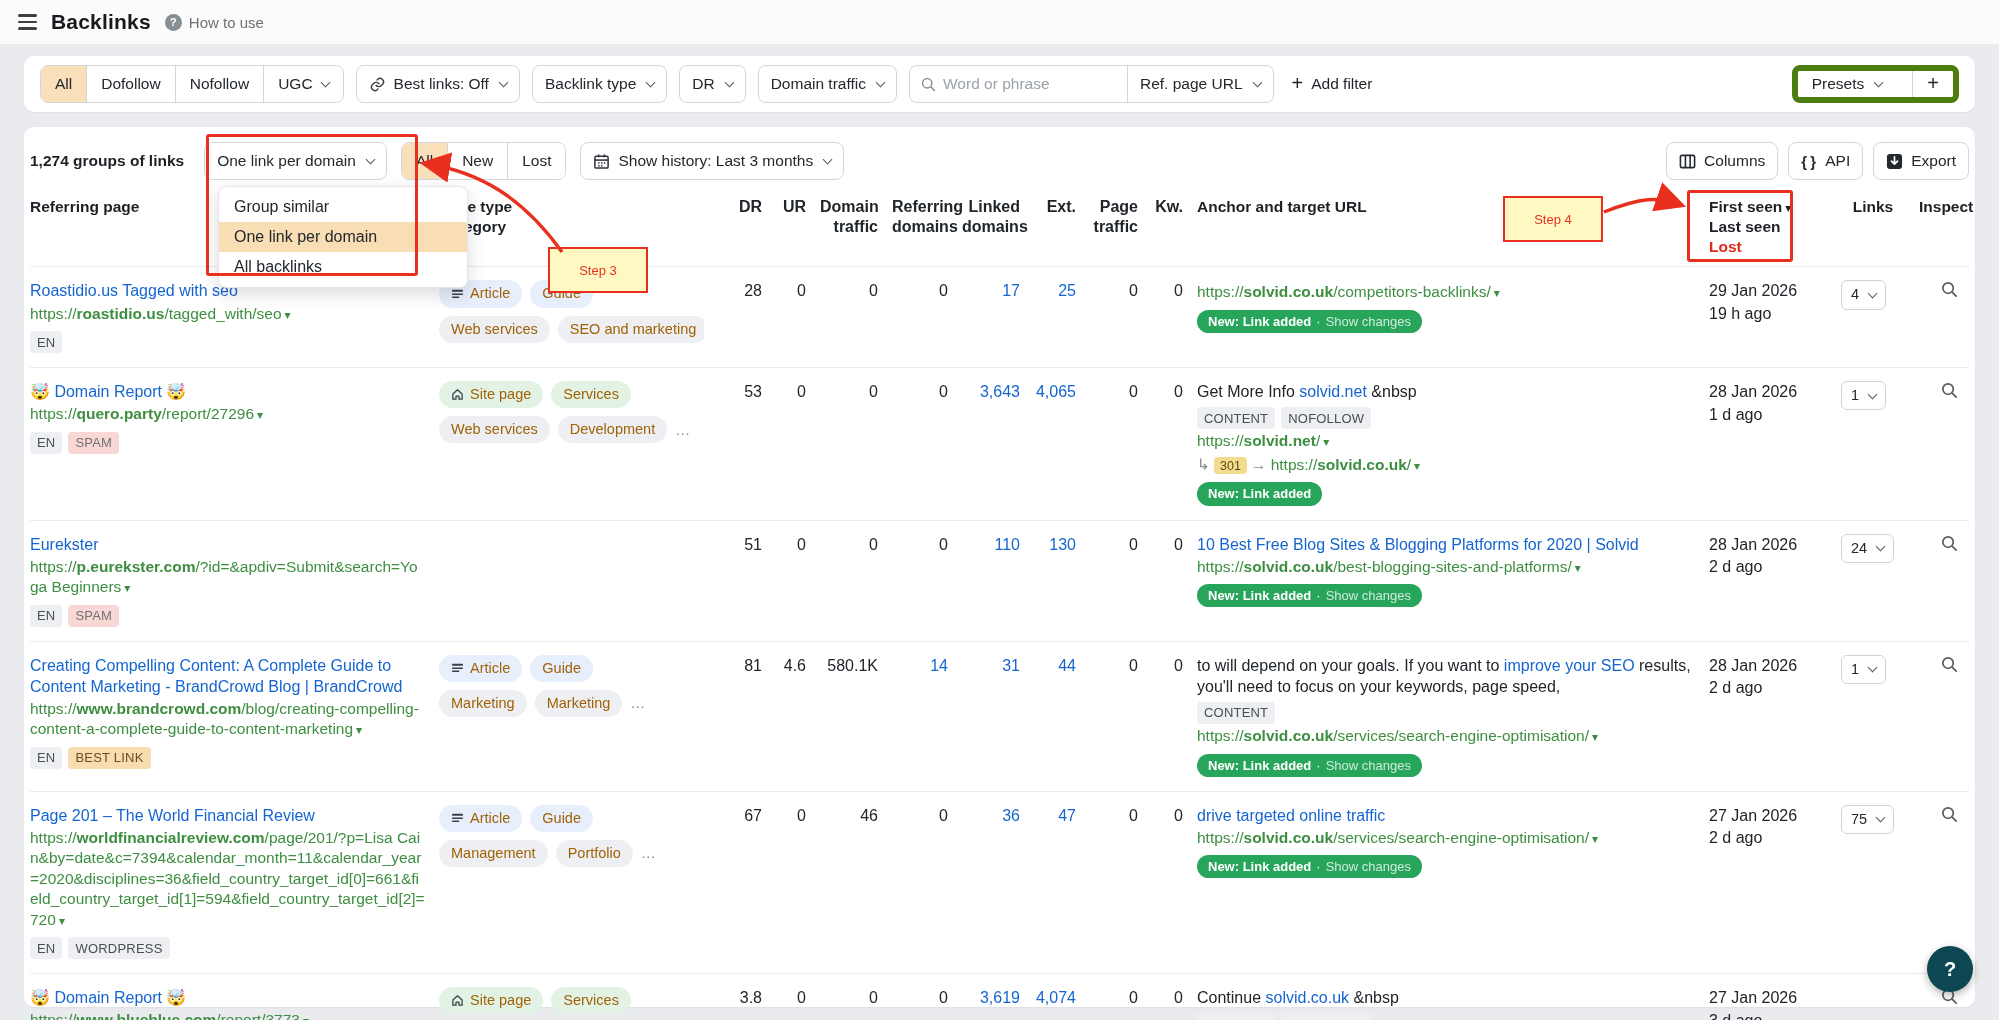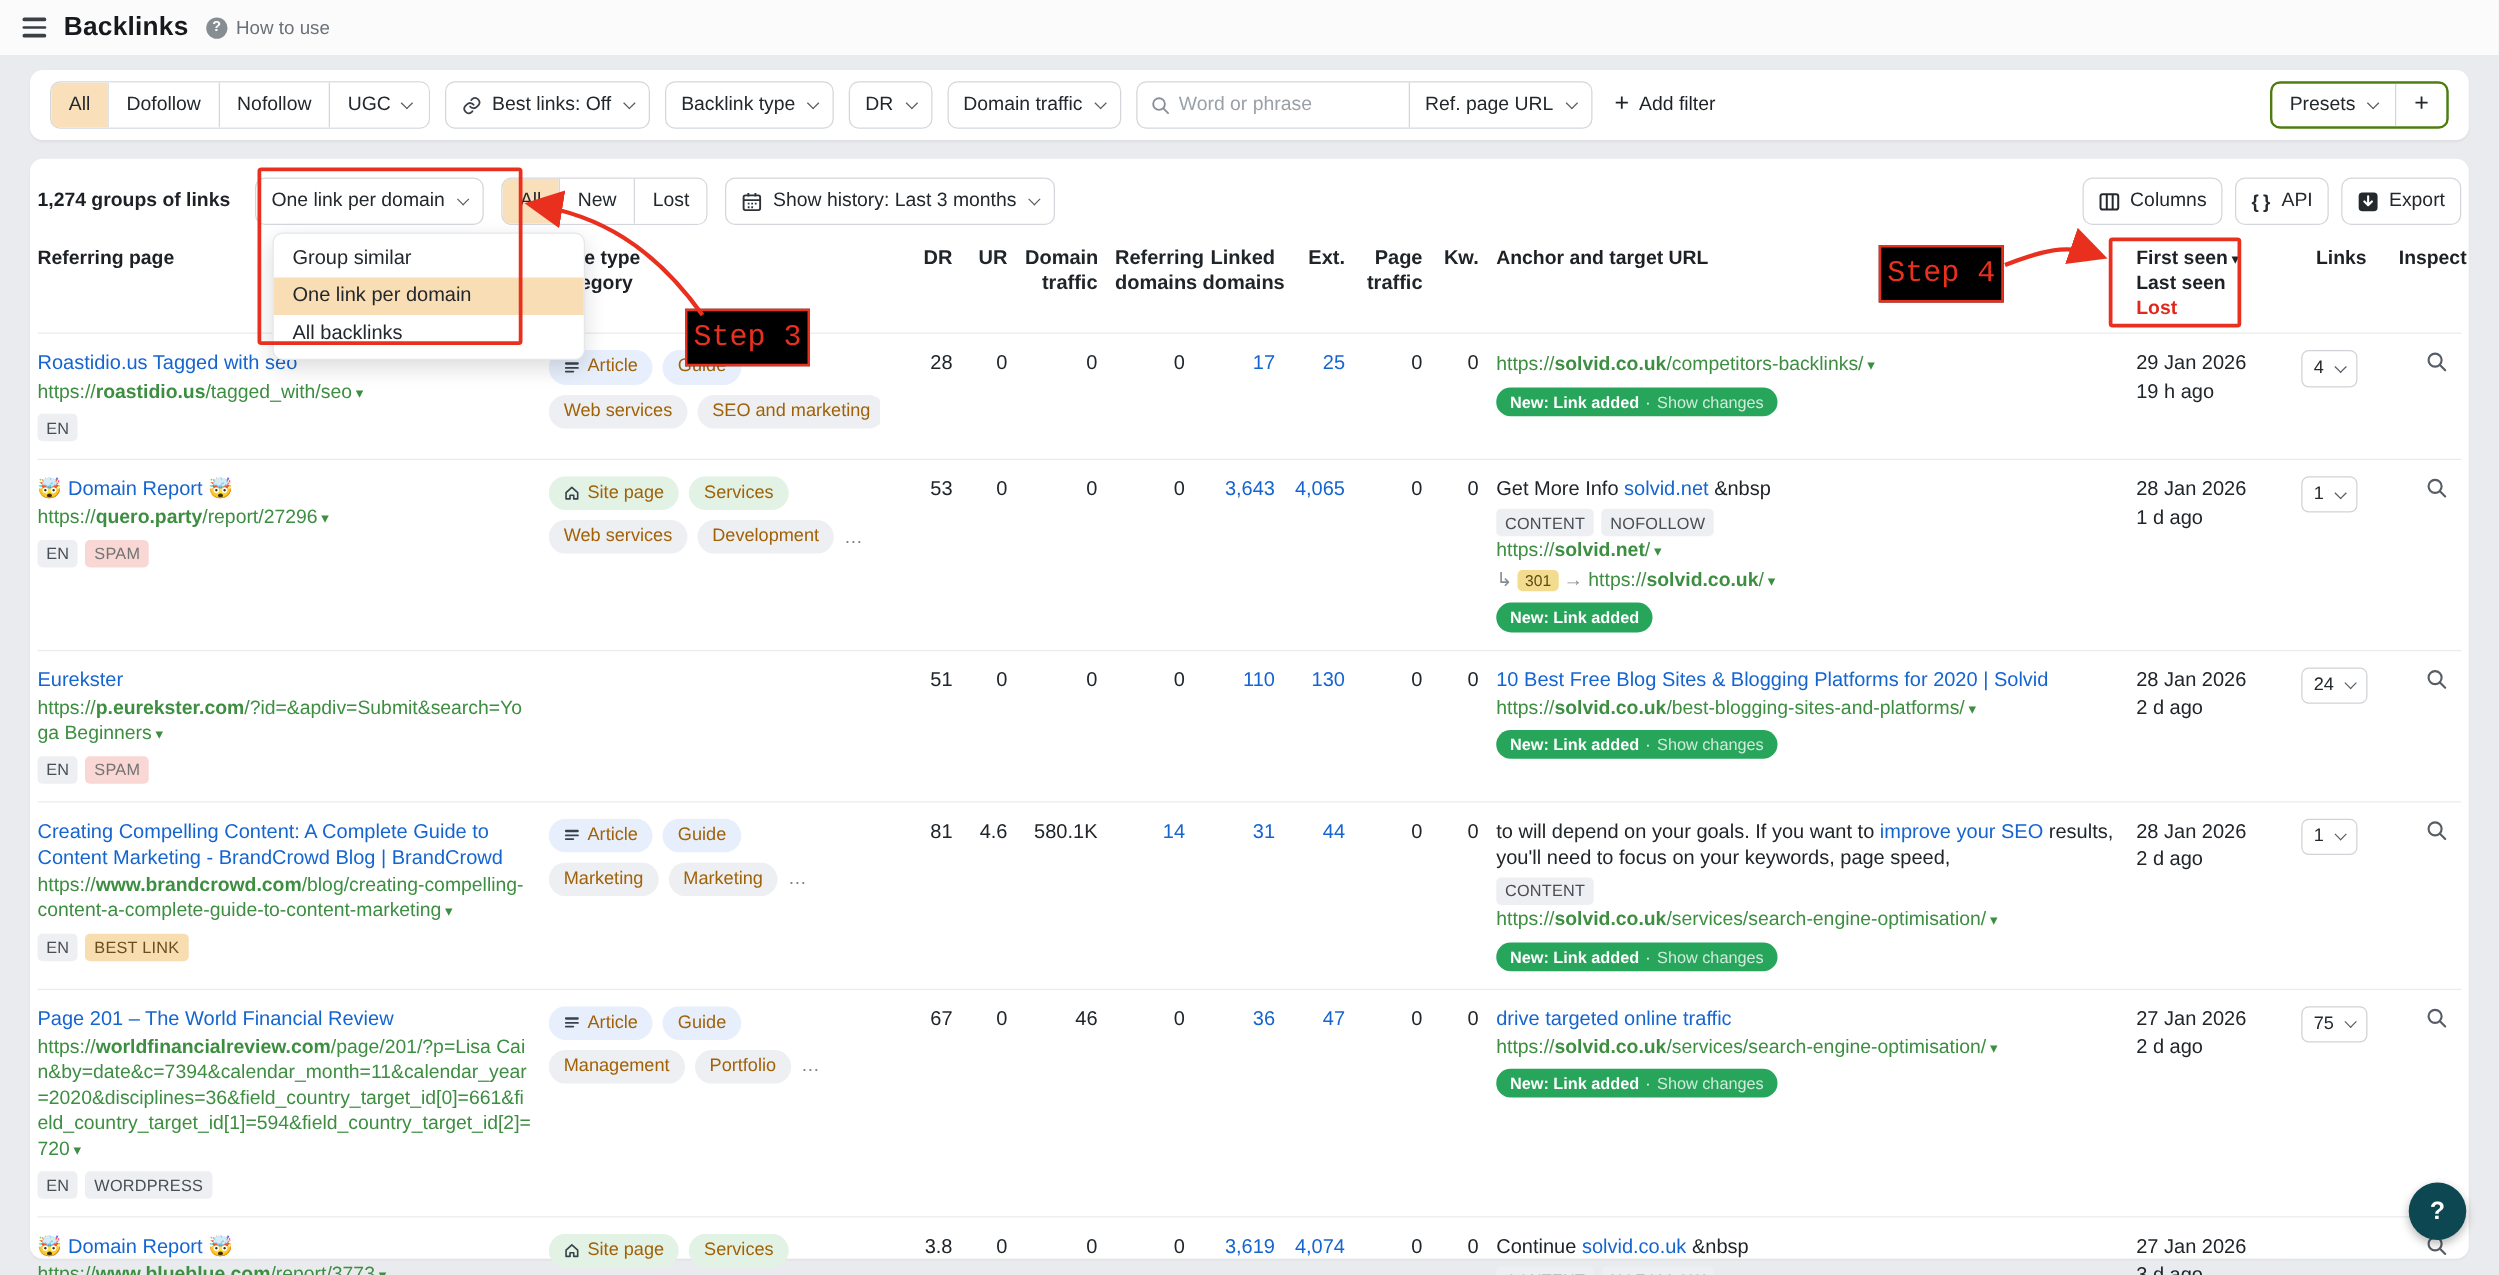--- a/index.html
+++ b/index.html
@@ -30,21 +30,21 @@
   .searchbox{display:inline-flex;align-items:center;height:38px;border:1px solid #d3d7db;border-radius:8px;
     background:#fff;overflow:hidden;}
   .searchbox input{border:none;outline:none;font-size:15.5px;width:190px;padding:0 6px;color:#23282d;
     font-family:inherit;}
   .searchbox input::placeholder{color:#9aa1a7;}
   .searchbox .ref-sel{display:flex;align-items:center;gap:8px;padding:0 12px;border-left:1px solid #d3d7db;
     height:100%;font-size:15.5px;cursor:pointer;}
   .addfilter{display:inline-flex;align-items:center;gap:8px;font-size:15.5px;color:#1d2227;cursor:pointer;
     padding:0 6px;font-weight:500;}
   .plus{font-size:20px;font-weight:400;line-height:1;margin-top:-2px;}
-  .right-group{margin-left:auto;display:inline-flex;border:2px solid #4d7c0f;border-radius:8px;height:38px;overflow:hidden;}
+  .right-group{margin-left:auto;display:inline-flex;border:6px solid #4d7c0f;border-radius:8px;height:38px;overflow:hidden;gap:16px;}
   .right-group .rg-it{display:flex;align-items:center;gap:8px;padding:0 14px;font-size:15.5px;cursor:pointer;background:#fff;}
   .right-group .rg-it + .rg-it{border-left:1px solid #d3d7db;}
   
   .toolbar{display:flex;align-items:center;gap:14px;height:40px;}
   .count{font-size:15.5px;font-weight:bold;color:#1d2126;}
   .toolbar-right{margin-left:auto;display:flex;gap:10px;}
   .icon16{width:17px;height:17px;flex:none;}
   .api-glyph{font-weight:bold;font-size:15px;letter-spacing:1px;color:#24292e;}
   
   .grid{display:grid;grid-template-columns:395px 265px 44px 30px 58px 56px 58px 42px 48px 31px 1fr 118px 64px 50px;
@@ -83,22 +83,22 @@
   .links-sel{display:inline-flex;align-items:center;gap:7px;border:1px solid #cfd3d7;border-radius:6px;
     padding:4px 9px;font-size:14.5px;color:#23282d;cursor:pointer;background:#fff;}
   .inspect-cell{display:flex;justify-content:flex-end;padding-right:10px;}
   
   .menu{position:absolute;left:218px;top:186px;width:250px;background:#fff;border:1px solid #e4e7ea;
     border-radius:8px;box-shadow:0 6px 18px rgba(0,0,0,.14);z-index:50;padding:5px 0;font-size:16px;}
   .menu .mi{padding:6px 15px;cursor:pointer;color:#23282d;}
   .menu .mi.sel{background:#f9ddb4;}
   
   .ann{position:absolute;z-index:60;border:3px solid #e9301f;pointer-events:none;}
-  .ann-label{position:absolute;z-index:60;border:2.5px solid #e9301f;background:#000000;color:#e9301f;
-    font-size:24px;display:flex;align-items:center;justify-content:center;pointer-events:none;font-family:Liberation Mono, monospace;}
+  .ann-label{position:absolute;z-index:60;border:2.5px solid #e9301f;background:#fef9c3;color:#e9301f;
+    font-size:13px;display:flex;align-items:center;justify-content:center;pointer-events:none;}
   #arrow-layer{position:absolute;inset:0;z-index:60;pointer-events:none;}
   
   .fab{position:fixed;right:26px;bottom:28px;width:46px;height:46px;border-radius:50%;background:#0c4752;
     color:#fff;font-size:20px;font-weight:bold;border:none;display:flex;align-items:center;justify-content:center;
     box-shadow:0 3px 8px rgba(0,0,0,.3);cursor:pointer;z-index:70;}
   .sort-caret{font-size:12px;margin-left:3px;color:#1d2126;}
 </style>
 </head>
 <body>
 

